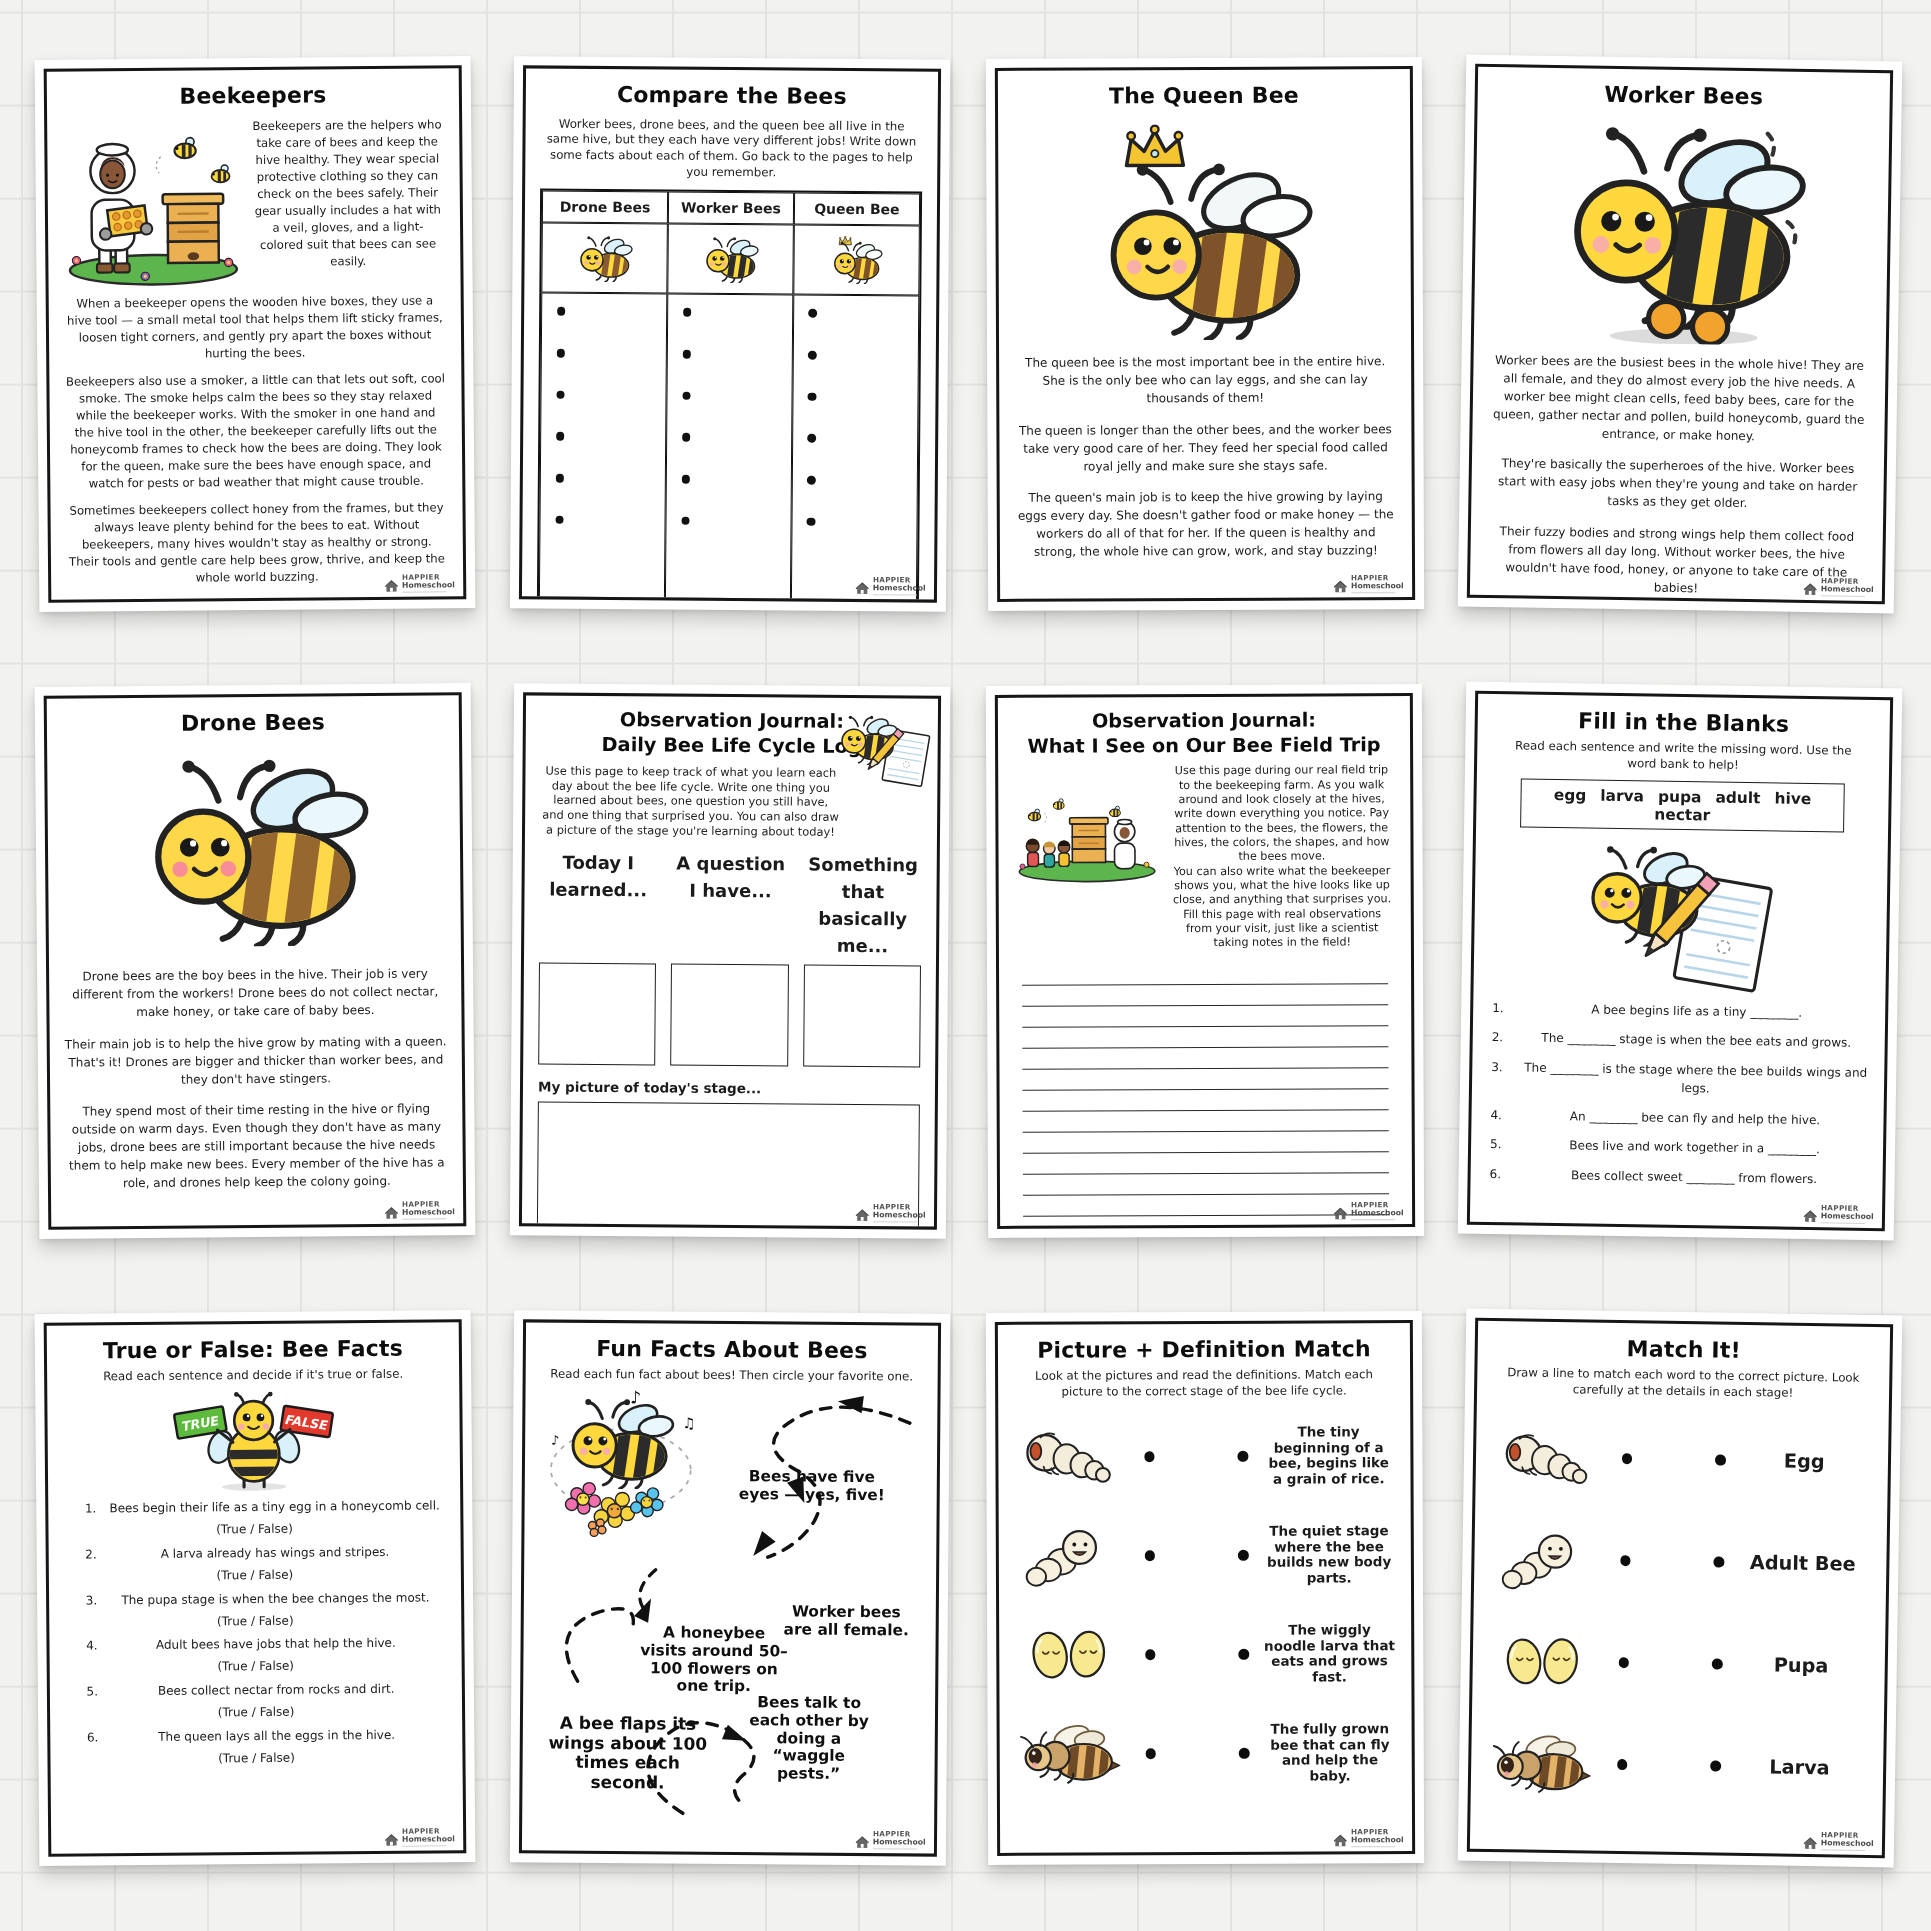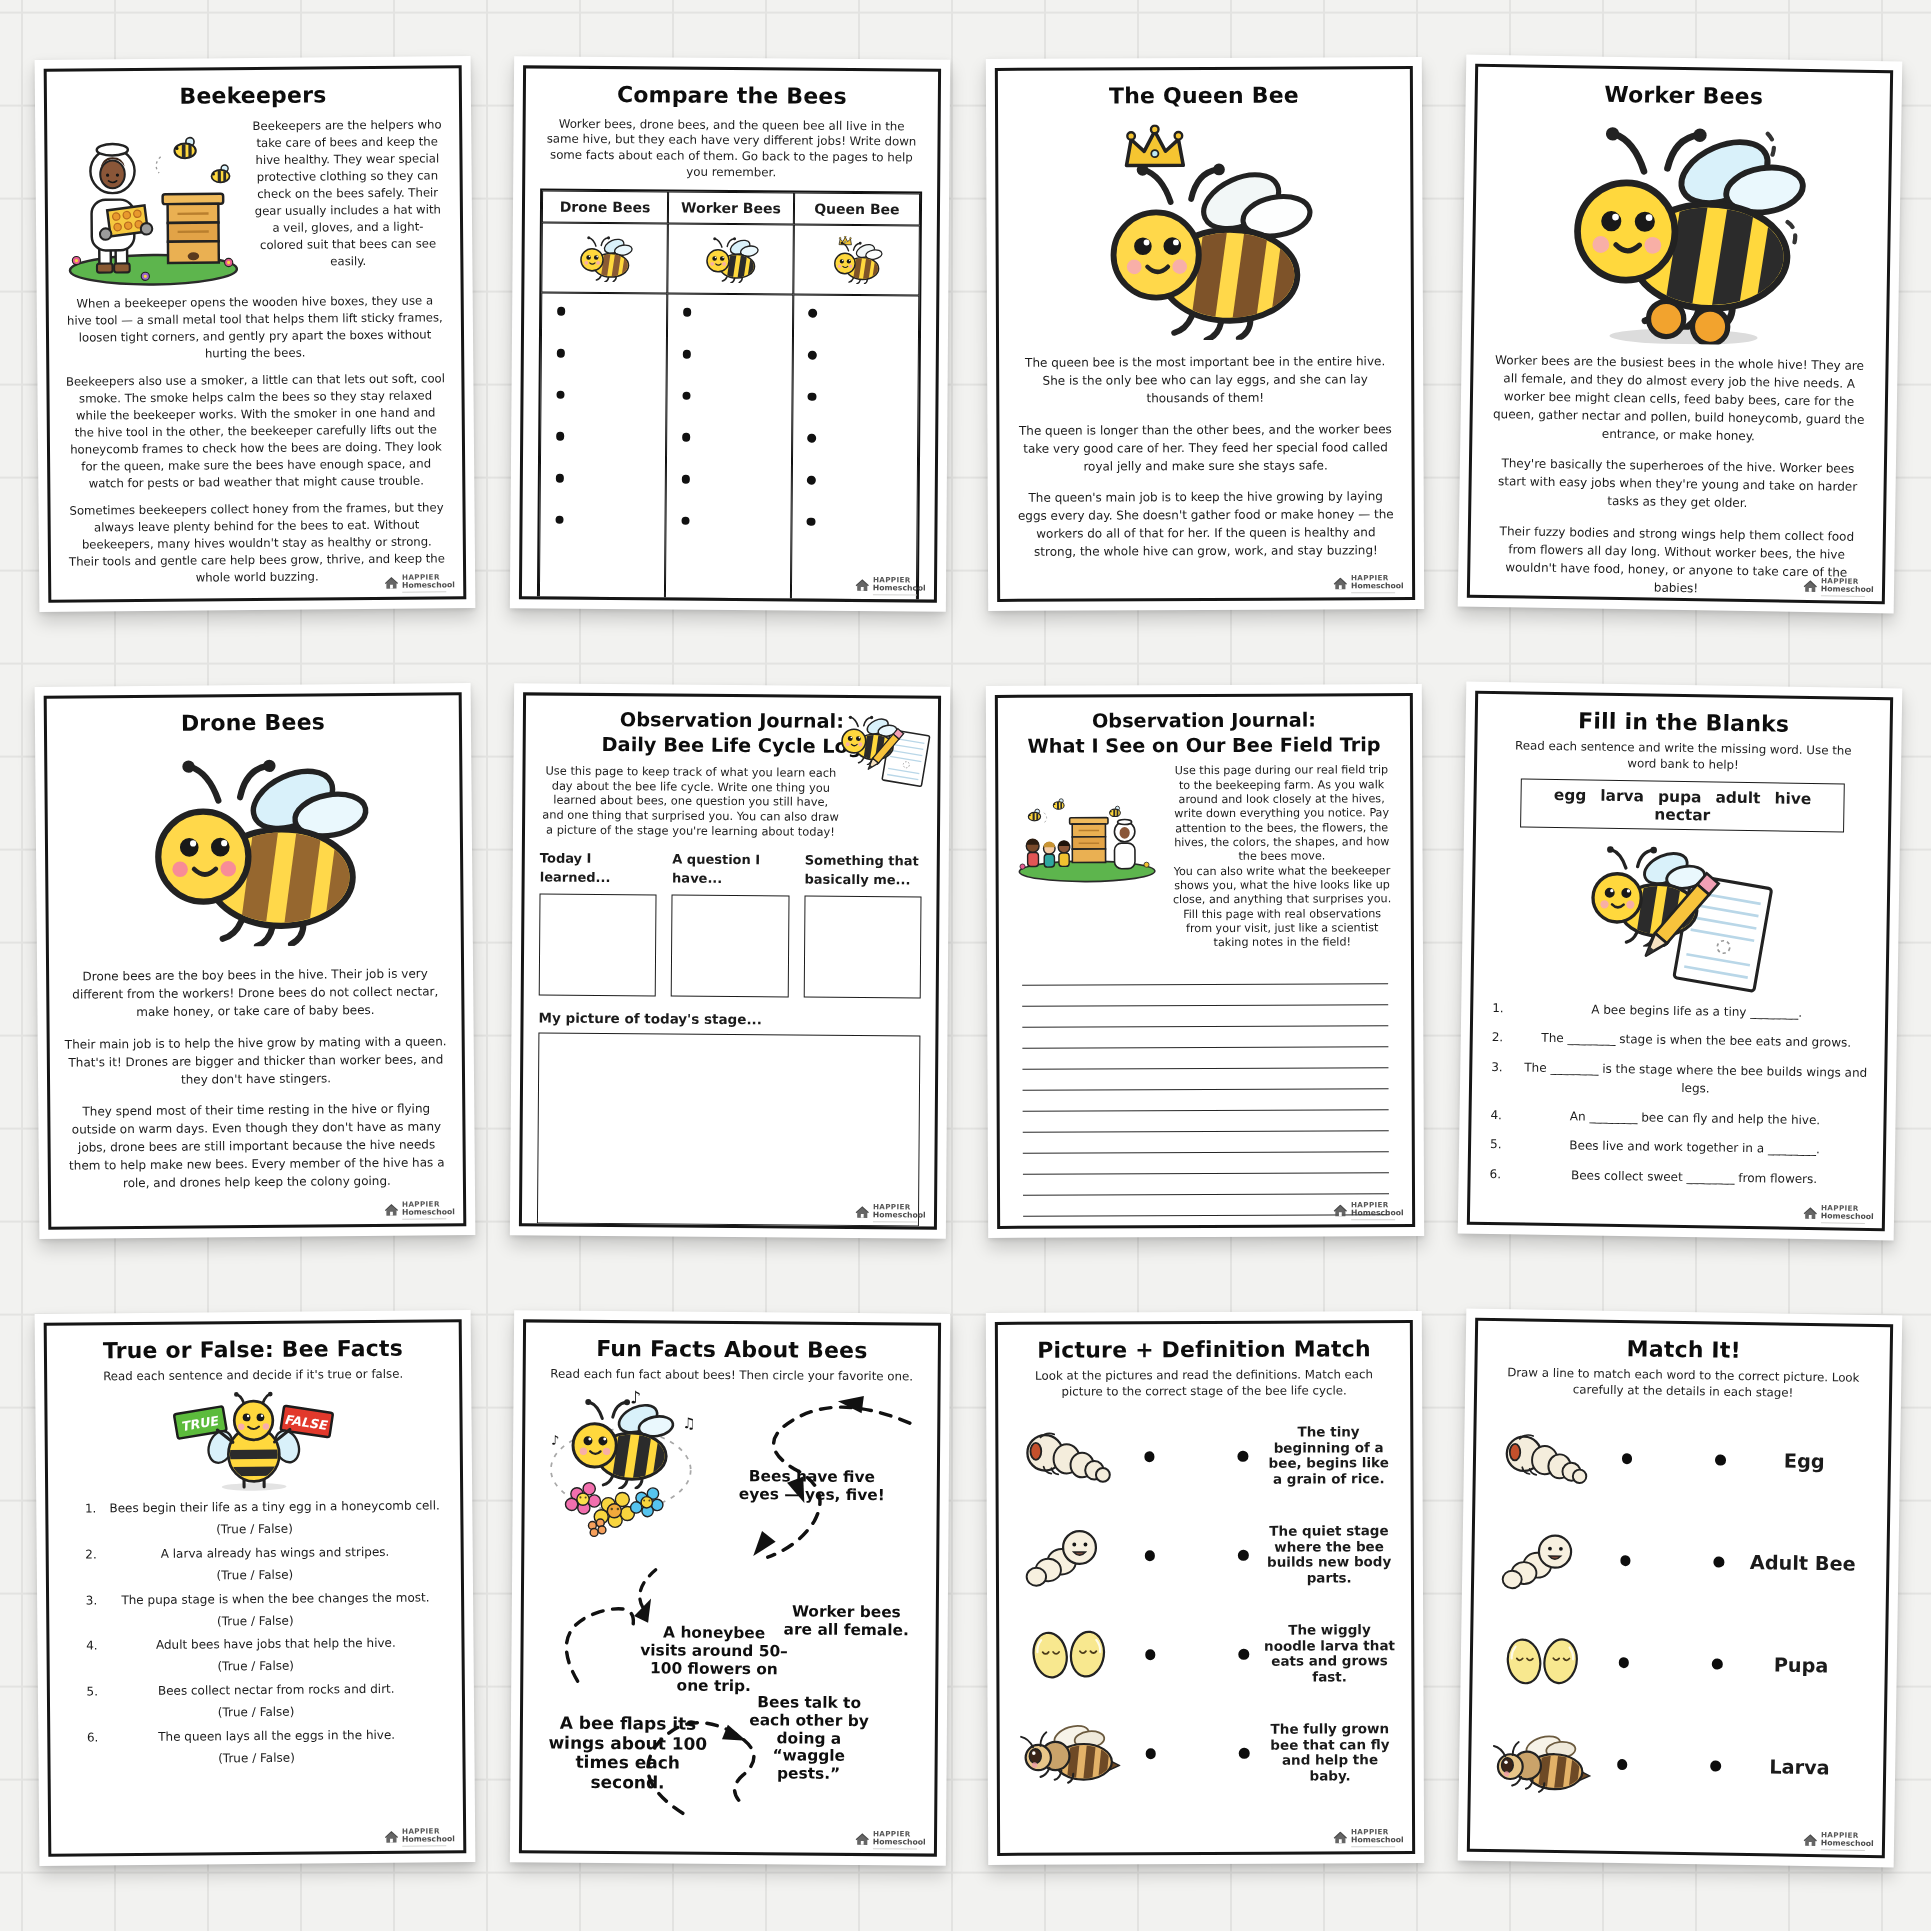--- a/index.html
+++ b/index.html
@@ -34,21 +34,21 @@
   .cmp-head,.cmp-img,.cmp-cell{border:1.3px solid #111}
   .cmp-head{display:flex;align-items:center;justify-content:center;font-weight:800;font-size:14px}
   .cmp-img{display:flex;align-items:center;justify-content:center}
   .cmp-cell{padding:13.5px 0 0 14.5px;display:flex;flex-direction:column;gap:33px}
   .bdot{width:8.7px;height:8.7px;border-radius:50%;background:#111;flex:none}
   
   .dl-bee{position:absolute;top:7.7px;right:3.9px;width:97px;height:89px}
   .dl-intro{margin:6.8px 83px 11.6px 1.9px}
   .dl-intro .intro{font-size:11.4px;line-height:1.28}
   .dl-heads{display:flex;gap:15.4px;margin:3.9px 0 5.8px}
-  .dl-heads div{flex:1;text-align:left;font-weight:800;font-size:13px;line-height:1.5}
+  .dl-heads div{flex:1;text-align:center;font-weight:800;font-size:18px;line-height:1.5}
   .dl-boxes{display:flex;gap:15.4px}
   .dl-box{flex:1;height:102px;border:1.9px solid #1d1d1d}
   .dl-plabel{font-weight:800;font-size:13.5px;margin:14.5px 0 6.8px}
   .dl-pic{height:191px;border:1.9px solid #1d1d1d}
   
   .ft-row{display:flex;gap:7.7px;margin-top:5.8px;align-items:flex-start}
   .ft-scene{width:147px;height:114px;flex:none;margin-top:15.4px}
   .ft-intro p{font-size:11.2px;line-height:1.28;text-align:center}
   .ft-lines{margin-top:13.5px}
   .ft-line{height:21px;border-bottom:1.7px solid #262626;margin:0 7.7px}
@@ -77,21 +77,21 @@
   
   .pm-row{display:flex;align-items:center;height:99px}
   .pm-img{width:108px;flex:none;display:flex;justify-content:center;align-items:center}
   .pm-sp1{width:56px;display:flex;justify-content:center}
   .pm-sp2{width:71px;display:flex;justify-content:flex-end}
   .mdot{width:10.6px;height:10.6px;border-radius:50%;background:#0d0d0d}
   .pm-def{flex:1;font-weight:800;font-size:13.5px;line-height:1.15;text-align:center;padding-left:13.5px}
   .mi-row{display:flex;align-items:center;height:102px}
   .mi-word{flex:1;font-weight:800;font-size:19.3px;text-align:center;padding-left:9.7px}
   
-  .hh-logo{position:absolute;right:8.7px;bottom:3.9px;display:flex;align-items:center;gap:2.9px;opacity:.92}
+  .hh-logo{position:absolute;right:8.7px;bottom:3.9px;display:flex;align-items:flex-end;gap:2.9px;opacity:.92}
   .hh-icon{width:14.5px;height:13.5px}
   .hh-l1{display:block;font-size:7.2px;font-weight:800;letter-spacing:.05em;color:#4a4a4a;text-transform:uppercase;line-height:1.1}
   .hh-l2{display:block;font-size:7.7px;font-weight:700;color:#3d3d3d;line-height:1.1}
   .hh-tag{display:block;width:44px;height:1.9px;background:#cfcfcd;margin-top:1.4px}
   .sign-text{font-style:italic;font-weight:800;font-size:16.5px;fill:#fff;font-family:"DejaVu Sans",sans-serif}
   .defs-hidden{position:absolute;width:0;height:0;overflow:hidden}
 </style>
 </head>
 <body>
 

